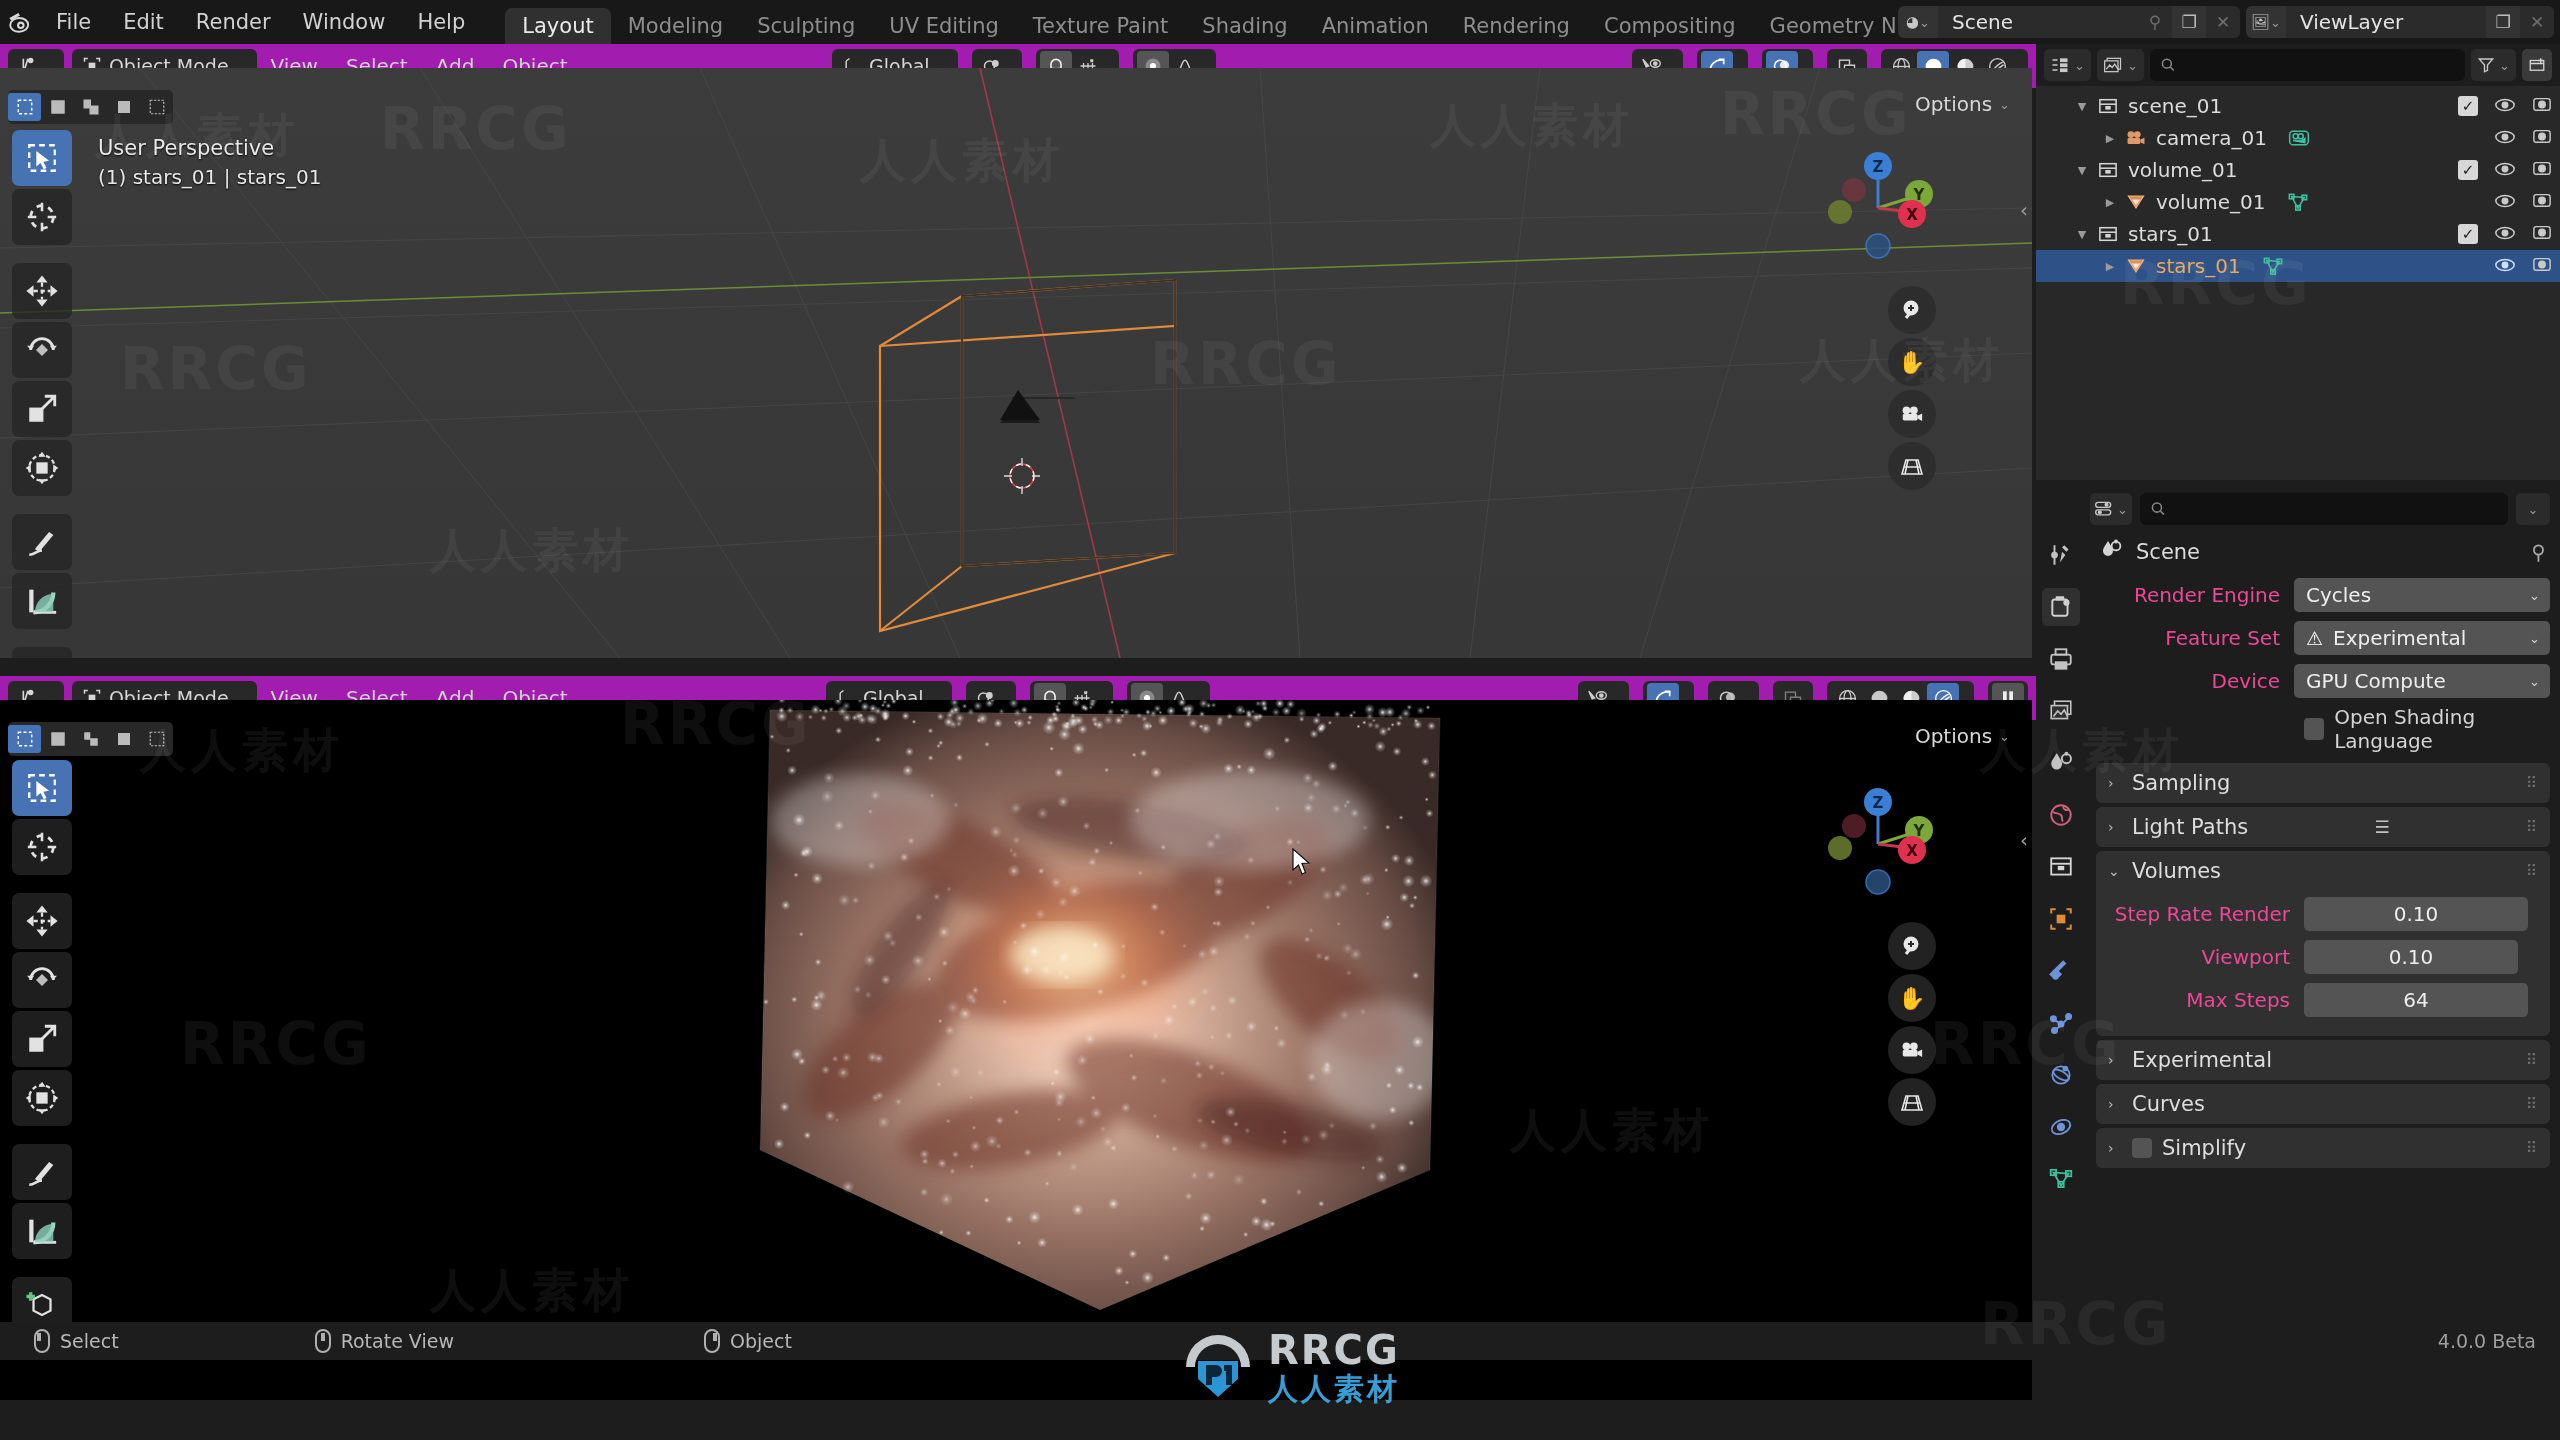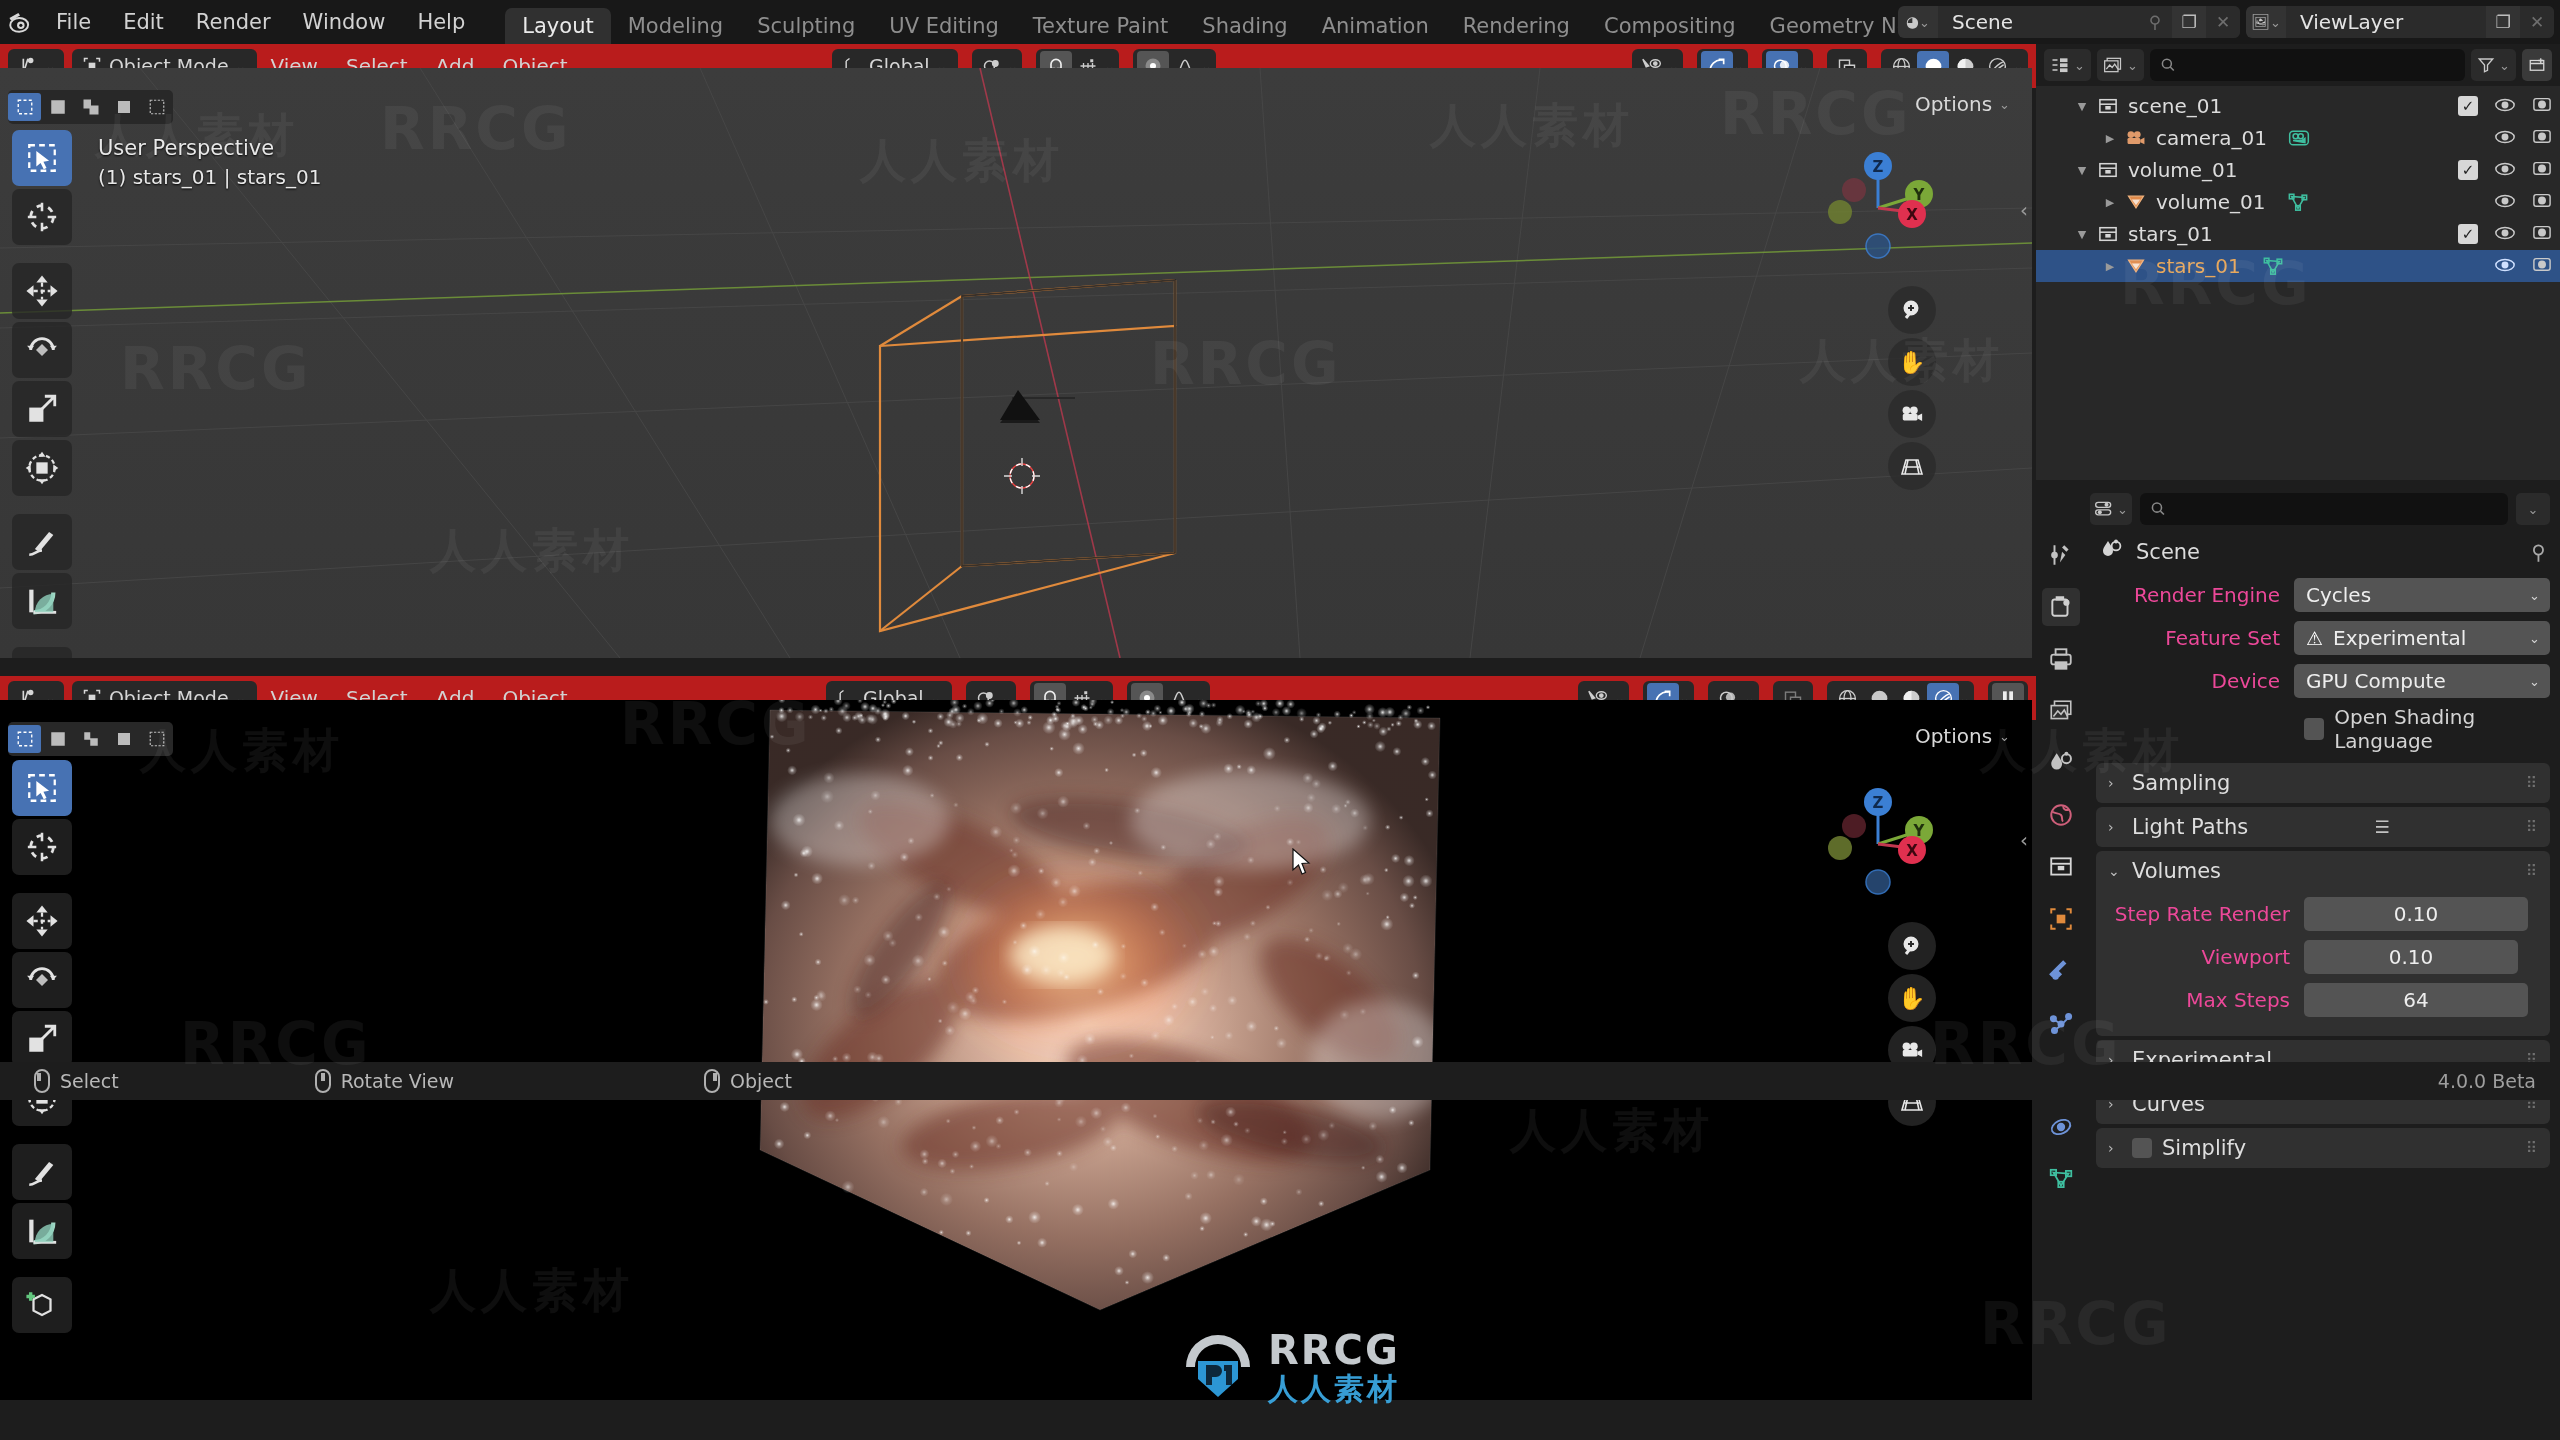--- a/index.html
+++ b/index.html
@@ -1,18 +1,18 @@
 <!DOCTYPE html>
 <html><head>
 <meta charset="utf-8">
 <style>
   * { box-sizing: border-box; margin:0; padding:0; }
   html,body { width:2560px; height:1440px; overflow:hidden; background:#1d1d1d;
               font-family:"DejaVu Sans", sans-serif; color:#e0e0e0; }
-  #app { position:relative; width:2560px; height:1100px; }
+  #app { position:relative; width:2560px; height:1360px; }
 
   
   .topbar { position:absolute; left:0; top:0; width:2560px; height:44px;
             background:#181818; display:flex; align-items:center; }
   .blender-logo { width:40px; height:44px; display:flex; align-items:center; justify-content:center; }
   .blender-logo svg { width:26px; height:26px; }
   .menu-item { font-size:21px; color:#d2d2d2; padding:0 16px; height:44px;
                display:flex; align-items:center; white-space:nowrap; cursor:default; }
   .wspace-tabs { display:flex; align-items:flex-end; height:44px; margin-left:24px; }
   .wstab { font-size:21px; color:#8e8e8e; padding:0 17px; height:36px;
@@ -23,21 +23,21 @@
   .tb-field { display:flex; align-items:center; height:32px; background:#282828; border-radius:6px; overflow:hidden; }
   .tb-idicon { width:40px; height:32px; background:#333; display:flex; align-items:center; justify-content:center;
                font-size:15px; color:#c8c8c8; border-radius:6px 0 0 6px;}
   .tb-name { font-size:20px; color:#e4e4e4; padding:0 14px; min-width:200px; background:#2b2b2b; height:32px;
              display:flex; align-items:center; }
   .tb-btn { width:34px; height:32px; display:flex; align-items:center; justify-content:center;
             color:#bdbdbd; font-size:17px; background:#333; }
   .tb-btn.dim { color:#6e6e6e; background:#2b2b2b; }
 
   
-  .vp-header { position:absolute; left:0; height:44px; background:#b91c1c; display:flex; align-items:center; }
+  .vp-header { position:absolute; left:0; height:44px; background:#a21caf; display:flex; align-items:center; }
   .hdr-btn { height:34px; background:#282828; border-radius:6px; display:flex; align-items:center;
              padding:0 10px; margin-left:8px; color:#d6d6d6; font-size:19px; gap:7px; }
   .hdr-plain { color:#d2d2d2; font-size:20px; padding:0 14px; }
   .chev { font-size:13px; color:#9a9a9a; }
   .grp { display:flex; align-items:center; background:#282828; border-radius:6px; margin-left:14px; height:34px; padding:0 4px; }
   .icn { width:32px; height:30px; display:flex; align-items:center; justify-content:center;
          color:#cdcdcd; font-size:17px; border-radius:4px; }
   .icn.on { background:#4772b3; color:#fff; }
   .icn.sel { background:#555; color:#fff; }
 

